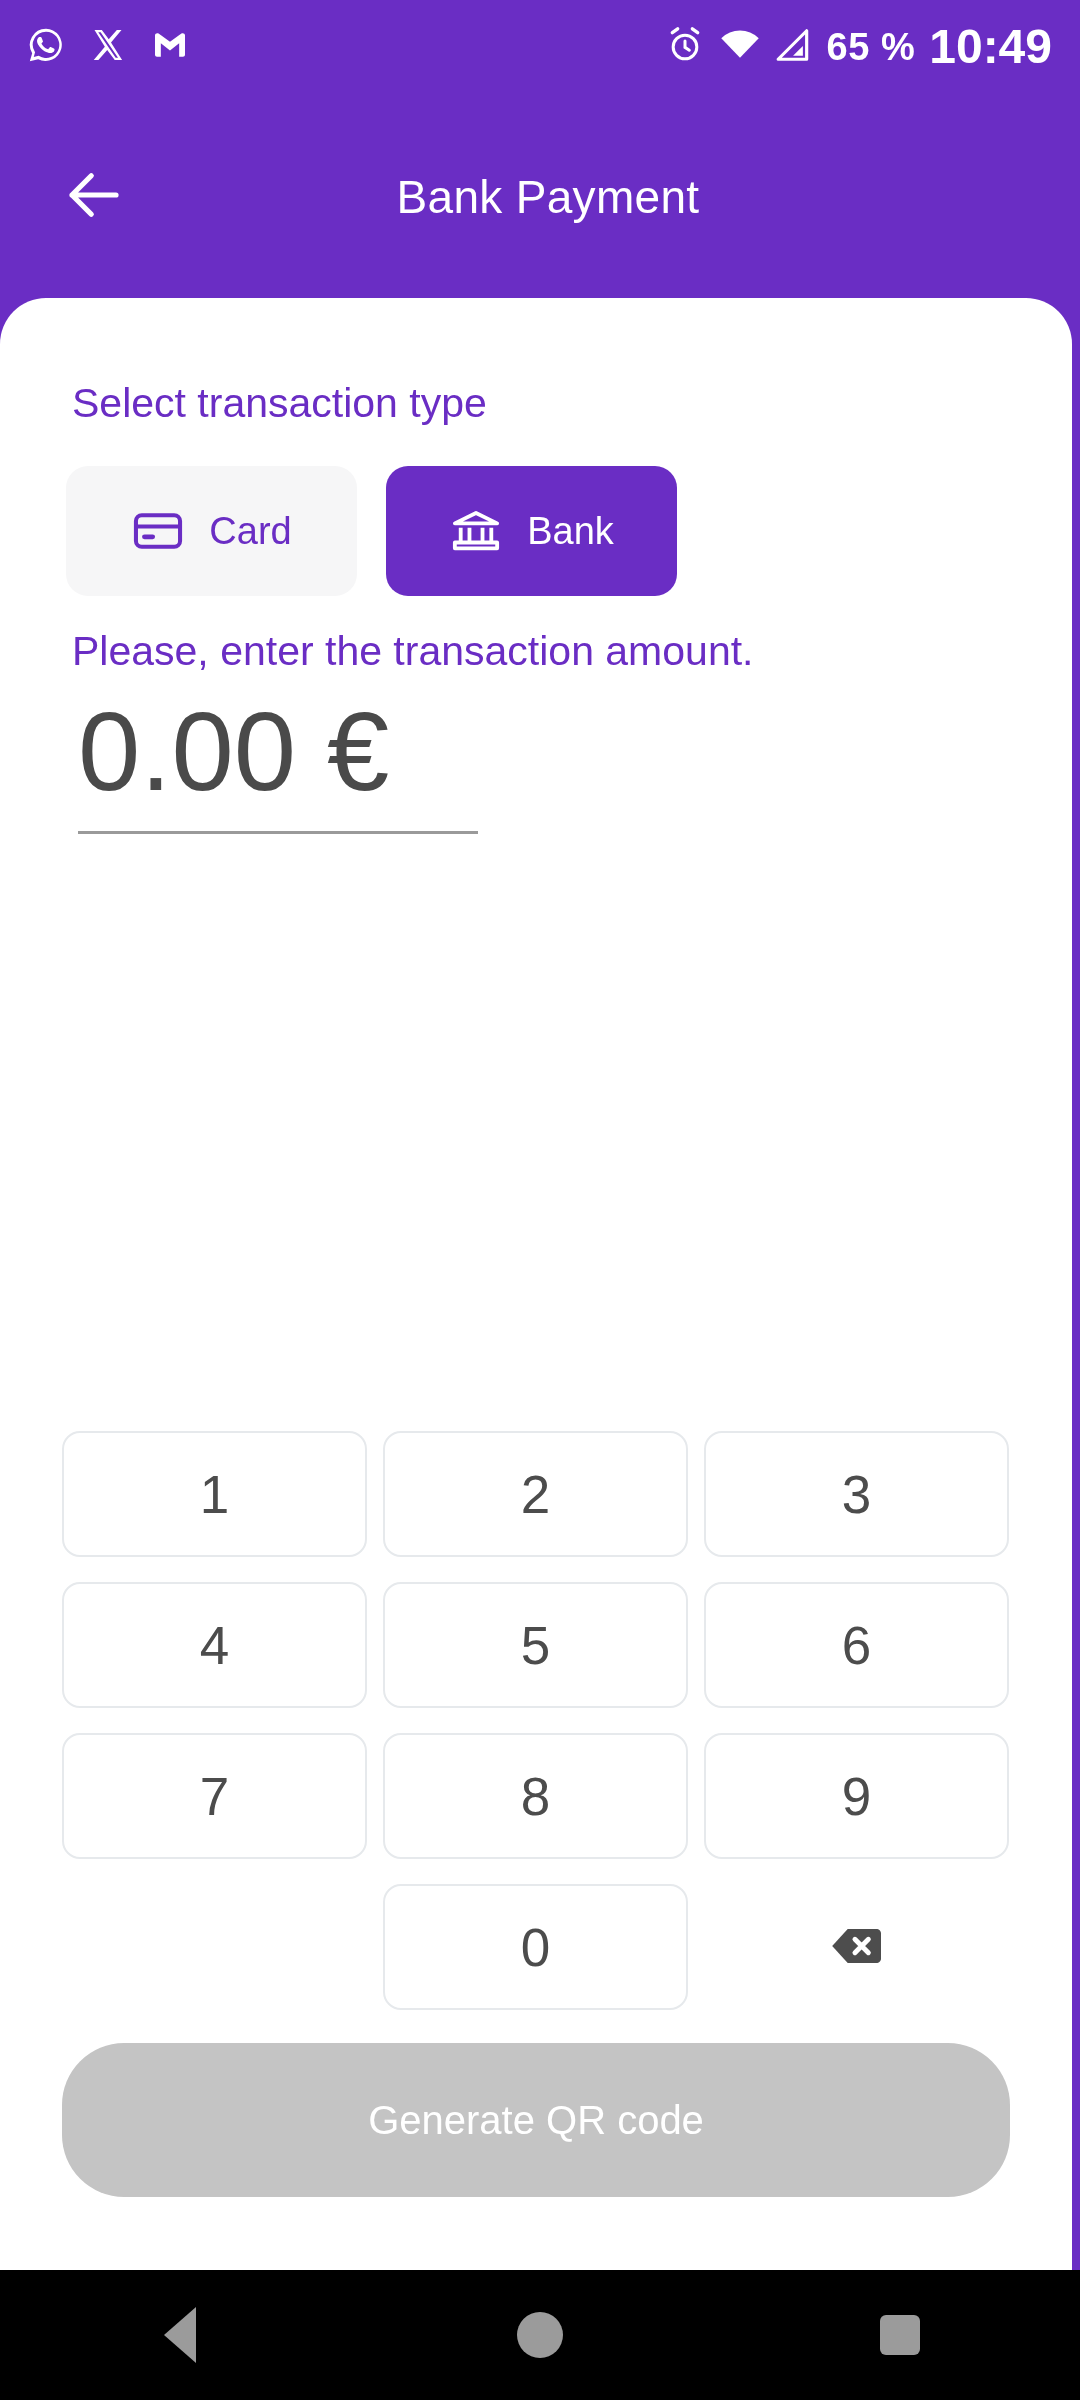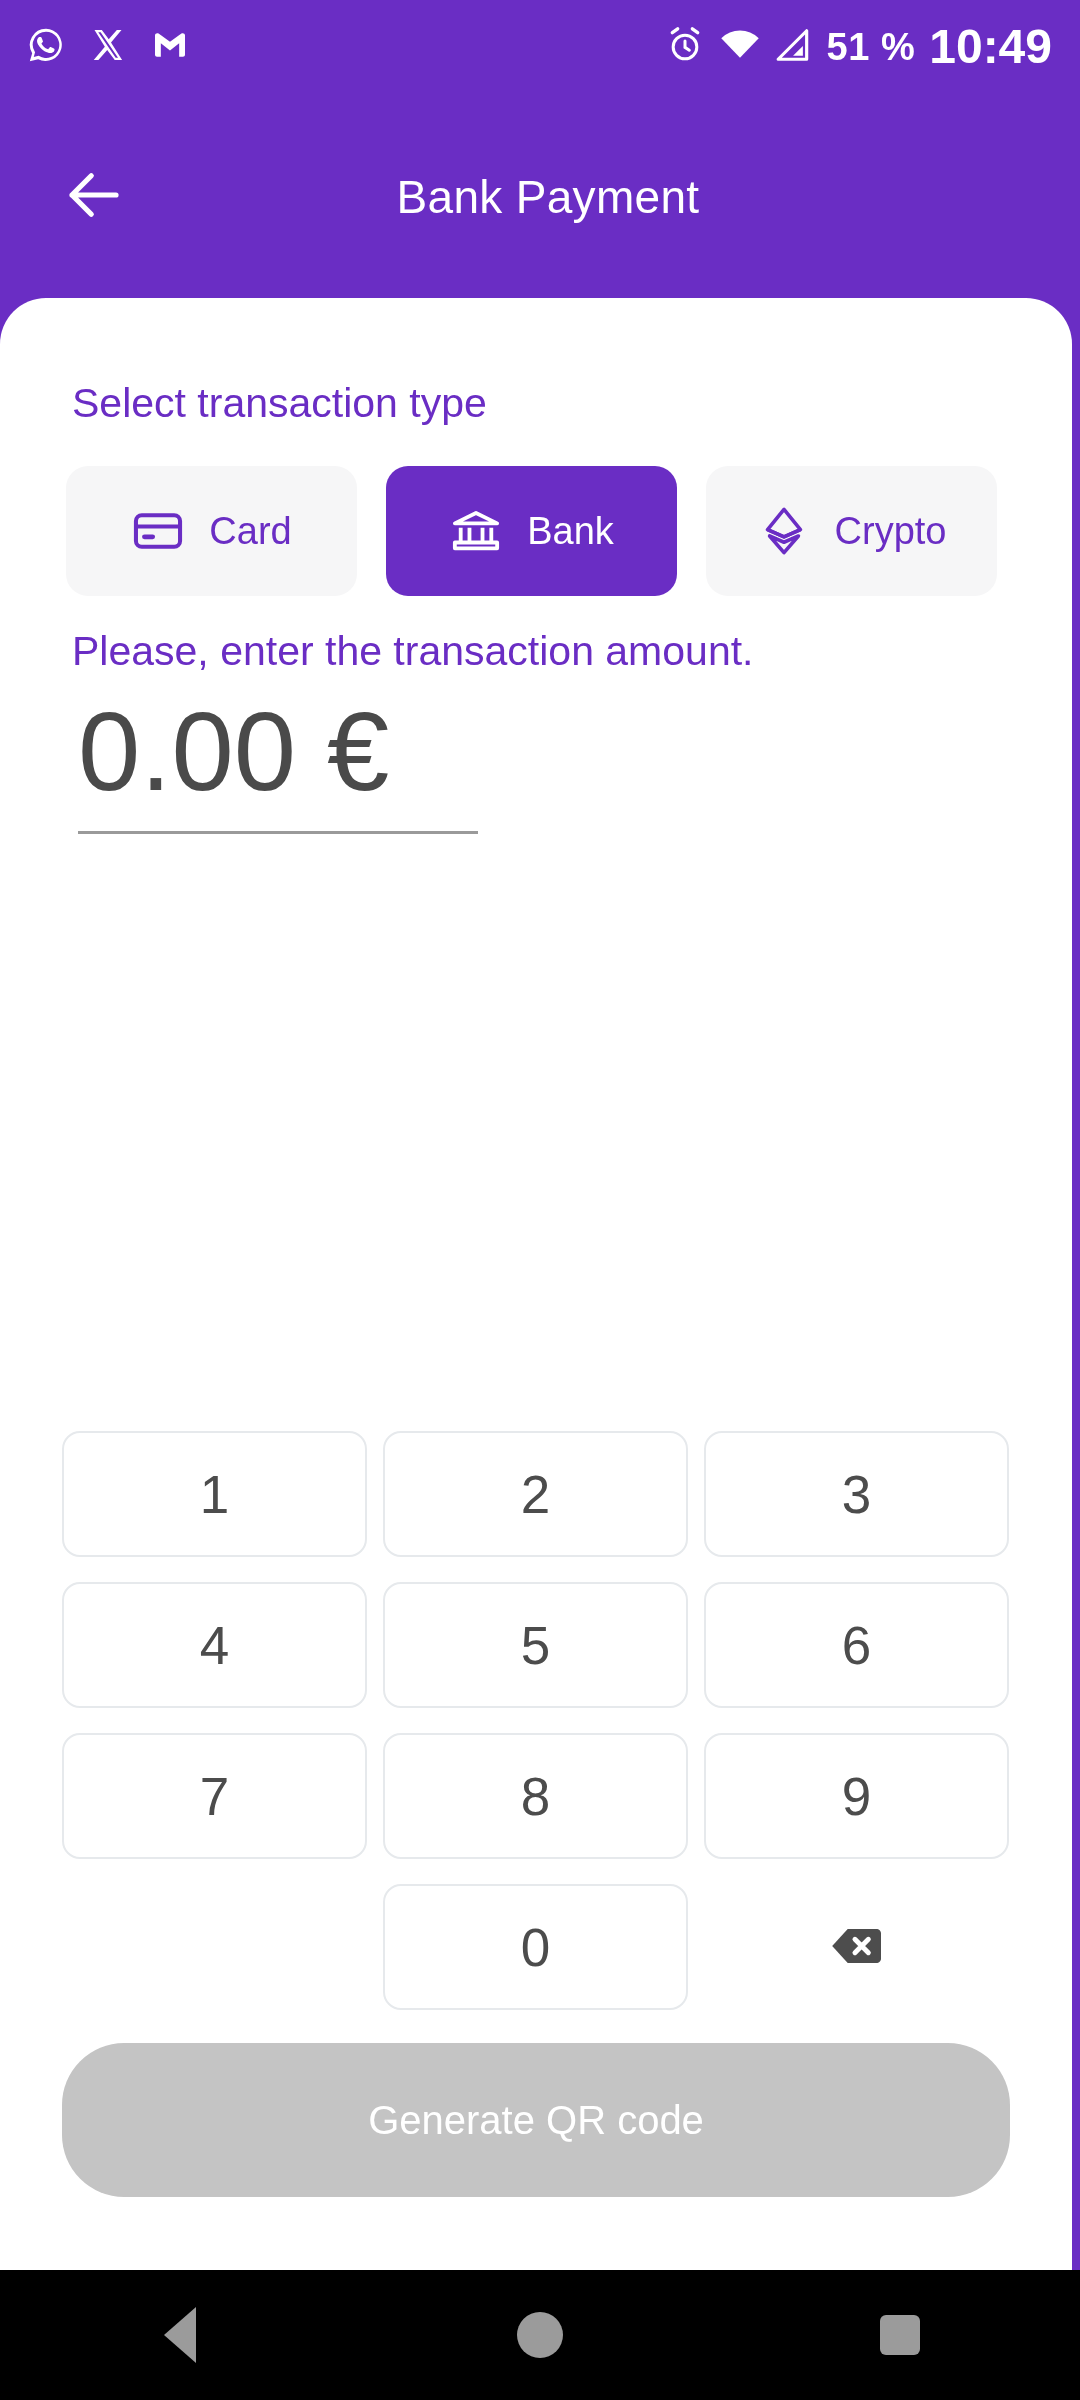--- a/index.html
+++ b/index.html
@@ -157,21 +157,21 @@
         <svg width="42" height="42" viewBox="0 0 24 24">
           <path d="M12 19.3 1.3 8.1A15.2 15.2 0 0 1 22.7 8.1L12 19.3z" fill="#fff"></path>
         </svg>
       </span>
       <span class="sb-icon">
         <svg width="38" height="38" viewBox="0 0 24 24">
           <path d="M20 3v18H2L20 3z" fill="none" stroke="#fff" stroke-width="2" stroke-linejoin="round"></path>
           <path d="M17.6 12.6v6.2h-6.2l6.2-6.2z" fill="#fff"></path>
         </svg>
       </span>
-      <span class="sb-text">51 %</span>
+      <span class="sb-text">65 %</span>
       <span class="sb-time">10:49</span>
     </div>
   </div>
 
   <div id="appbar">
     <div id="back-btn">
       <span>
         <svg width="66" height="66" viewBox="0 0 24 24">
           <path d="M20 12H4M4 12l7-7M4 12l7 7" fill="none" stroke="#fff" stroke-width="1.9" stroke-linecap="round" stroke-linejoin="round"></path>
         </svg>
@@ -201,30 +201,20 @@
         <span class="chip-icon">
           <svg width="54" height="54" viewBox="0 0 24 24">
             <path d="M2.6 8.6 12 4l9.4 4.6H2.6z" fill="none" stroke="#fff" stroke-width="1.7" stroke-linejoin="round"></path>
             <path d="M5.2 10.6v6.2M9.1 10.6v6.2M14.9 10.6v6.2M18.8 10.6v6.2" stroke="#fff" stroke-width="1.7"></path>
             <rect x="2.6" y="17.1" width="18.8" height="2.6" fill="none" stroke="#fff" stroke-width="1.7" stroke-linejoin="round"></rect>
           </svg>
         </span>
         <span class="chip-label">Bank</span>
       </button>
 
-      <button class="type-chip">
-        <span class="chip-icon">
-          <svg width="54" height="54" viewBox="0 0 24 24">
-            <path d="M12 2.4 4.7 11.4 12 14.6l7.3-3.2L12 2.4z" fill="none" stroke="#6a2dc4" stroke-width="1.6" stroke-linejoin="round"></path>
-            <path d="M4.7 11.4 12 14.6l7.3-3.2" fill="none" stroke="#6a2dc4" stroke-width="1.6" stroke-linejoin="round"></path>
-            <path d="M5.6 14.2 12 21.6l6.4-7.4L12 17l-6.4-2.8z" fill="none" stroke="#6a2dc4" stroke-width="1.6" stroke-linejoin="round"></path>
-          </svg>
-        </span>
-        <span class="chip-label">Crypto</span>
-      </button>
     </div>
 
     <div id="amount-prompt" class="section-title">Please, enter the transaction amount.</div>
 
     <div id="amount-wrap">
       <div id="amount-value">0.00 €</div>
     </div>
 
     <div id="keypad">
       <button class="key">1</button>

